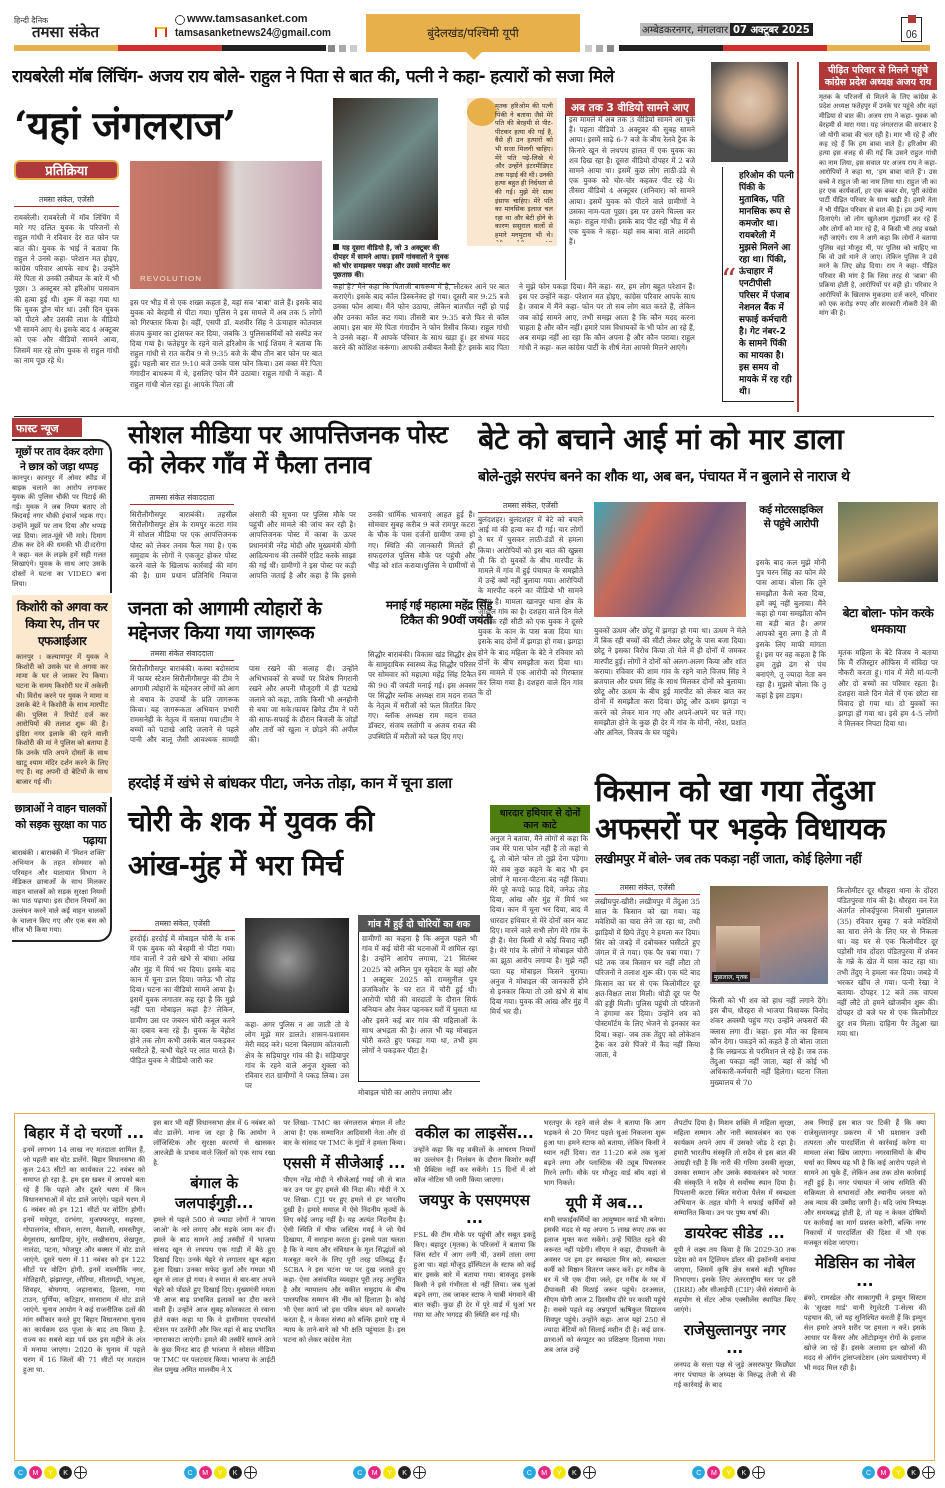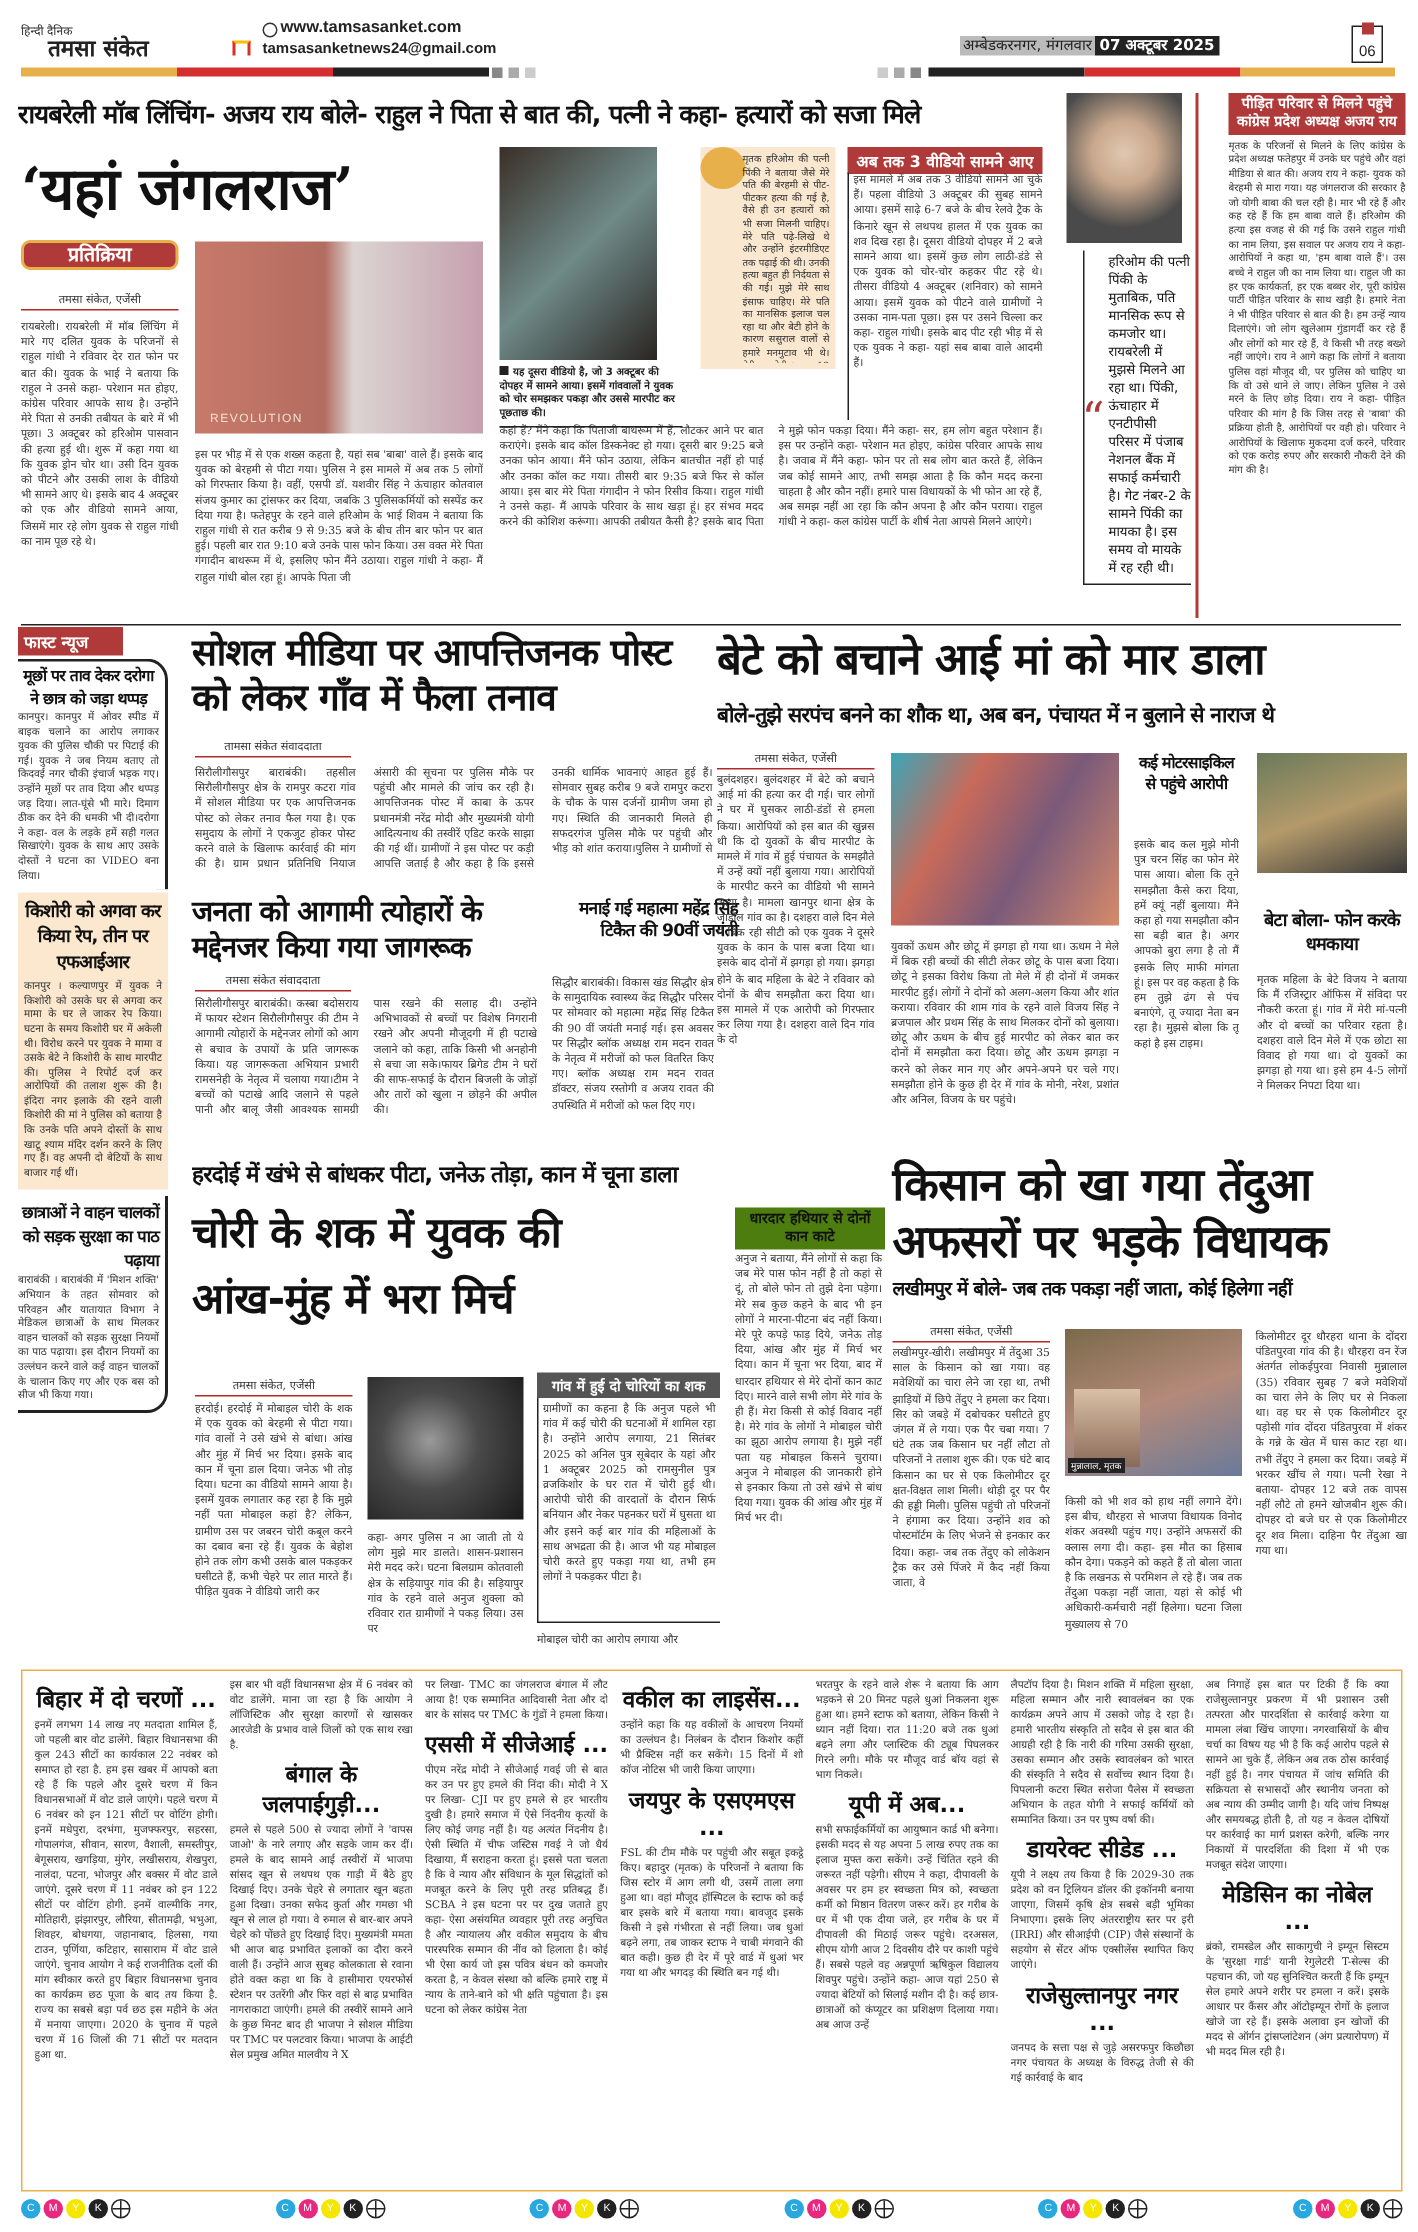--- a/index.html
+++ b/index.html
@@ -35,20 +35,24 @@
   <div class="abs masthead-bar" style="left:14px;top:45px;width:345px">
     <div style="width:104px;background:#e8b04a"></div>
     <div style="width:104px;background:#d32f2f"></div>
     <div style="width:104px;background:#222"></div>
     <div style="width:33px;display:flex;gap:2px;padding-left:2px">
         <span class="sq" style="background:#888"></span>
         <span class="sq" style="background:#aaa"></span>
         <span class="sq" style="background:#ccc"></span>
       </div>
   </div>
+  <div class="abs" style="left:366px;top:14px;width:214px;height:38px;background:#e8b04a">
+    <div style="font-family:'DejaVu Sans',sans-serif;font-size:11.5px;text-align:center;margin-top:11px;color:#222">बुंदेलखंड/पश्चिमी यूपी</div>
+    <div style="position:absolute;left:100px;bottom:-8px;width:0;height:0;border-left:8px solid transparent;border-right:8px solid transparent;border-top:8px solid #e8b04a"></div>
+  </div>
   <div class="abs" style="left:640px;top:22px;font-family:'DejaVu Sans',sans-serif;font-size:10px">
     <span style="background:#bbb;padding:1px 2px;color:#222">अम्बेडकरनगर, मंगलवार</span><span style="background:#222;color:#fff;padding:1px 3px;font-weight:bold">07 अक्टूबर 2025</span>
   </div>
   <div class="abs masthead-bar" style="left:583px;top:45px;width:347px">
     <div style="width:36px;display:flex;gap:2px;padding-left:2px">
         <span class="sq" style="background:#ccc"></span>
         <span class="sq" style="background:#aaa"></span>
         <span class="sq" style="background:#888"></span>
       </div>
     <div style="width:104px;background:#222"></div>
@@ -83,21 +87,21 @@
   <div style="position:absolute;left:0;top:0;width:30px;height:28px;border-radius:50%;background:#e8b04a"></div>
   <div class="body-text" style="font-size:6.5px;line-height:8.6px;height:140px;overflow:hidden;position:relative;padding-left:24px">मृतक हरिओम की पत्नी पिंकी ने बताया जैसे मेरे पति की बेरहमी से पीट-पीटकर हत्या की गई है, वैसे ही उन हत्यारों को भी सजा मिलनी चाहिए। मेरे पति पढ़े-लिखे थे और उन्होंने इंटरमीडिएट तक पढ़ाई की थी। उनकी हत्या बहुत ही निर्दयता से की गई। मुझे मेरे साथ इंसाफ चाहिए। मेरे पति का मानसिक इलाज चल रहा था और बेटी होने के कारण ससुराल वालों से हमारे मनमुटाव भी थे। मेरी एक बेटी अनन्या 12 साल की है। मैं राहुल गांधी से अनुरोध करती हूं कि मुझे इंसाफ दिलाएं और मेरा सहयोग करें। बाकी बचे अपराधियों को भी जेल भेजा जाए।</div>
 </div>
 <div class="abs body-text" style="left:333px;top:282px;width:362px;height:131px;overflow:hidden;column-count:2;column-gap:10px">कहां हैं? मैंने कहा कि पिताजी बाथरूम में हैं, लौटकर आने पर बात कराएंगे। इसके बाद कॉल डिस्कनेक्ट हो गया। दूसरी बार 9:25 बजे उनका फोन आया। मैंने फोन उठाया, लेकिन बातचीत नहीं हो पाई और उनका कॉल कट गया। तीसरी बार 9:35 बजे फिर से कॉल आया। इस बार मेरे पिता गंगादीन ने फोन रिसीव किया। राहुल गांधी ने उनसे कहा- मैं आपके परिवार के साथ खड़ा हूं। हर संभव मदद करने की कोशिश करूंगा। आपकी तबीयत कैसी है? इसके बाद पिता ने मुझे फोन पकड़ा दिया। मैंने कहा- सर, हम लोग बहुत परेशान हैं। इस पर उन्होंने कहा- परेशान मत होइए, कांग्रेस परिवार आपके साथ है। जवाब में मैंने कहा- फोन पर तो सब लोग बात करते हैं, लेकिन जब कोई सामने आए, तभी समझ आता है कि कौन मदद करना चाहता है और कौन नहीं। हमारे पास विधायकों के भी फोन आ रहे हैं, अब समझ नहीं आ रहा कि कौन अपना है और कौन पराया। राहुल गांधी ने कहा- कल कांग्रेस पार्टी के शीर्ष नेता आपसे मिलने आएंगे।</div>
 
 <div class="abs redbox" style="left:565px;top:98px;width:130px;font-size:10.5px;padding:2px 0">अब तक 3 वीडियो सामने आए</div>
 <div class="abs body-text" style="left:565px;top:115px;width:130px;height:165px;overflow:hidden;border-left:1px solid #222;padding-left:3px">इस मामले में अब तक 3 वीडियो सामने आ चुके हैं। पहला वीडियो 3 अक्टूबर की सुबह सामने आया। इसमें साढ़े 6-7 बजे के बीच रेलवे ट्रैक के किनारे खून से लथपथ हालत में एक युवक का शव दिख रहा है। दूसरा वीडियो दोपहर में 2 बजे सामने आया था। इसमें कुछ लोग लाठी-डंडे से एक युवक को चोर-चोर कहकर पीट रहे थे। तीसरा वीडियो 4 अक्टूबर (शनिवार) को सामने आया। इसमें युवक को पीटने वाले ग्रामीणों ने उसका नाम-पता पूछा। इस पर उसने चिल्ला कर कहा- राहुल गांधी। इसके बाद पीट रही भीड़ में से एक युवक ने कहा- यहां सब बाबा वाले आदमी हैं।</div>
 
 <div class="abs photo" style="left:711px;top:62px;width:77px;height:100px;background:radial-gradient(circle at 50% 40%,#e0c8b0 0%,#c9a88d 30%,#4a4a4a 70%)"></div>
 <div class="abs" style="left:722px;top:167px;width:72px;border-left:1px solid #222;border-bottom:1px solid #222;padding:2px 0 4px 4px">
-  <div style="font-family:'DejaVu Sans',sans-serif;font-weight:normal;font-size:8.8px;line-height:12px;color:#111;padding-left:12px">हरिओम की पत्नी पिंकी के मुताबिक, पति मानसिक रूप से कमजोर था। रायबरेली में मुझसे मिलने आ रहा था। पिंकी, ऊंचाहार में एनटीपीसी परिसर में पंजाब नेशनल बैंक में सफाई कर्मचारी है। गेट नंबर-2 के सामने पिंकी का मायका है। इस समय वो मायके में रह रही थी।</div>
+  <div style="font-family:'DejaVu Sans',sans-serif;font-weight:bold;font-size:8.8px;line-height:12px;color:#111;padding-left:12px">हरिओम की पत्नी पिंकी के मुताबिक, पति मानसिक रूप से कमजोर था। रायबरेली में मुझसे मिलने आ रहा था। पिंकी, ऊंचाहार में एनटीपीसी परिसर में पंजाब नेशनल बैंक में सफाई कर्मचारी है। गेट नंबर-2 के सामने पिंकी का मायका है। इस समय वो मायके में रह रही थी।</div>
   <div style="position:absolute;left:-2px;top:95px;font-size:30px;color:#b03a3a;font-family:'DejaVu Serif',serif">“</div>
 </div>
 
 <div class="abs" style="left:797px;top:62px;width:140px;border-left:2px solid #b03a3a;padding-left:20px;height:350px">
   <div class="redbox" style="font-size:9.5px;line-height:12px;padding:2px">पीड़ित परिवार से मिलने पहुंचे कांग्रेस प्रदेश अध्यक्ष अजय राय</div>
   <div class="body-text" style="margin-top:3px;font-size:6.7px;line-height:9.4px;height:320px;overflow:hidden">मृतक के परिजनों से मिलने के लिए कांग्रेस के प्रदेश अध्यक्ष फतेहपुर में उनके घर पहुंचे और वहां मीडिया से बात की। अजय राय ने कहा- युवक को बेरहमी से मारा गया। यह जंगलराज की सरकार है जो योगी बाबा की चल रही है। मार भी रहे हैं और कह रहे हैं कि हम बाबा वाले हैं। हरिओम की हत्या इस वजह से की गई कि उसने राहुल गांधी का नाम लिया, इस सवाल पर अजय राय ने कहा- आरोपियों ने कहा था, 'हम बाबा वाले हैं'। उस बच्चे ने राहुल जी का नाम लिया था। राहुल जी का हर एक कार्यकर्ता, हर एक बब्बर शेर, पूरी कांग्रेस पार्टी पीड़ित परिवार के साथ खड़ी है। हमारे नेता ने भी पीड़ित परिवार से बात की है। हम उन्हें न्याय दिलाएंगे। जो लोग खुलेआम गुंडागर्दी कर रहे हैं और लोगों को मार रहे हैं, वे किसी भी तरह बख्शे नहीं जाएंगे। राय ने आगे कहा कि लोगों ने बताया पुलिस वहां मौजूद थी, पर पुलिस को चाहिए था कि वो उसे थाने ले जाए। लेकिन पुलिस ने उसे मरने के लिए छोड़ दिया। राय ने कहा- पीड़ित परिवार की मांग है कि जिस तरह से 'बाबा' की प्रक्रिया होती है, आरोपियों पर वही हो। परिवार ने आरोपियों के खिलाफ मुकदमा दर्ज करने, परिवार को एक करोड़ रुपए और सरकारी नौकरी देने की मांग की है।</div>
 </div>
 
 <div class="abs" style="left:14px;top:416px;width:920px;height:1px;background:#222"></div>
 

